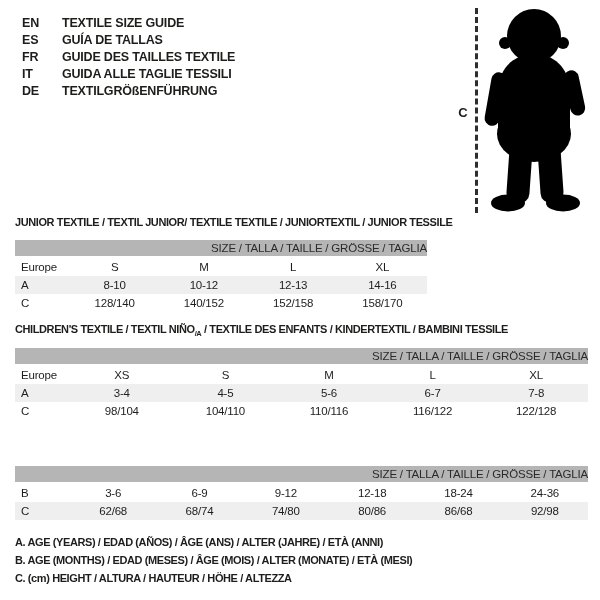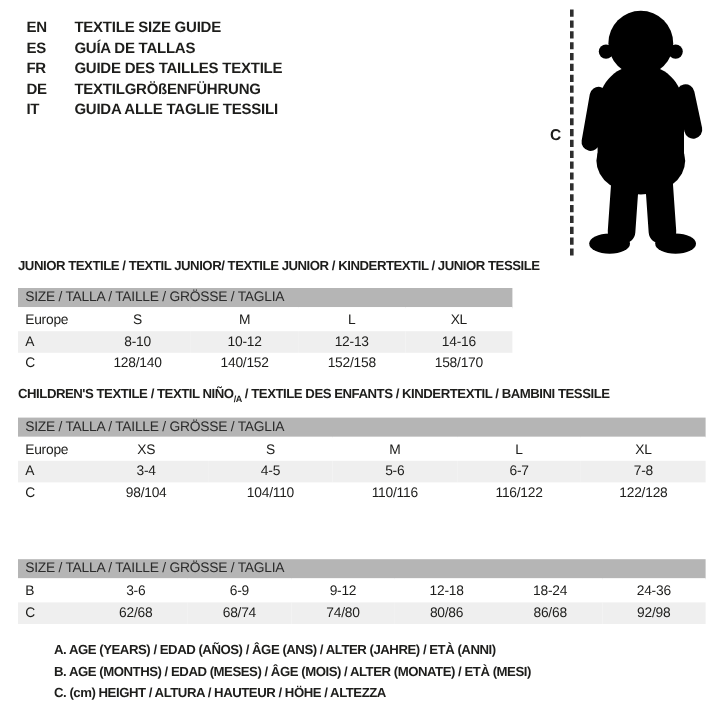--- a/index.html
+++ b/index.html
@@ -82,21 +82,21 @@
     border-collapse: collapse;
     table-layout: fixed;
     width: 100%;
     font-size: 11.5px;
     letter-spacing: -0.2px;
   }
   table.size-table th.bar {
     background: #b5b5b5;
     color: #2b2b2b;
     font-weight: 400;
-    text-align: left;
+    text-align: right;
     height: 16px;
     padding: 0 0 0 6px;
     border-bottom: 2px solid #ffffff;
   }
   table.size-table td {
     height: 18px;
     padding: 0;
     text-align: center;
     vertical-align: middle;
   }
@@ -111,21 +111,20 @@
   
   .legend {
     position: absolute;
     left: 15px;
     top: 533px;
     font-size: 11px;
     font-weight: 700;
     letter-spacing: -0.4px;
     line-height: 18px;
     white-space: nowrap;
-    margin-left: 30px;
   }
 </style>
 </head>
 <body>
 
 <div id="page">
 
   <div class="lang-block">
     <div class="lang-row">
       <span class="lang-code">EN</span>
@@ -133,26 +132,26 @@
     </div>
     <div class="lang-row">
       <span class="lang-code">ES</span>
       <span class="lang-label">GUÍA DE TALLAS</span>
     </div>
     <div class="lang-row">
       <span class="lang-code">FR</span>
       <span class="lang-label">GUIDE DES TAILLES TEXTILE</span>
     </div>
     <div class="lang-row">
+      <span class="lang-code">IT</span>
+      <span class="lang-label">GUIDA ALLE TAGLIE TESSILI</span>
+    </div>
+    <div class="lang-row">
       <span class="lang-code">DE</span>
       <span class="lang-label">TEXTILGRÖßENFÜHRUNG</span>
-    </div>
-    <div class="lang-row">
-      <span class="lang-code">IT</span>
-      <span class="lang-label">GUIDA ALLE TAGLIE TESSILI</span>
     </div>
   </div>
 
   <div class="figure">
     <div class="dash-line"></div>
     <div class="c-label">C</div>
     <svg class="baby-svg" width="106" height="206" viewBox="0 0 106 206" xmlns="http://www.w3.org/2000/svg">
       <g fill="#000000">
         <ellipse cx="52" cy="30" rx="27" ry="27"></ellipse>
         <circle cx="23" cy="37" r="6"></circle>
@@ -162,21 +161,21 @@
         <rect x="85" y="64" width="15" height="46" rx="7.5" transform="rotate(-12 92 87)"></rect>
         <ellipse cx="52" cy="128" rx="37" ry="28"></ellipse>
         <rect x="26" y="133" width="23" height="64" rx="10" transform="rotate(4 37 165)"></rect>
         <rect x="57" y="133" width="23" height="64" rx="10" transform="rotate(-4 68 165)"></rect>
         <ellipse cx="26" cy="197" rx="17" ry="8.5"></ellipse>
         <ellipse cx="81" cy="197" rx="17" ry="8.5"></ellipse>
       </g>
     </svg>
   </div>
 
-  <div class="sec-heading" style="top:214px;">JUNIOR TEXTILE / TEXTIL JUNIOR/ TEXTILE JUNIOR / KINDERTEXTIL / JUNIOR TESSILE</div>
+  <div class="sec-heading" style="top:214px;">JUNIOR TEXTILE / TEXTIL JUNIOR/ TEXTILE TEXTILE / JUNIORTEXTIL / JUNIOR TESSILE</div>
   <div class="table-wrap" style="top:240px; width:412px;">
     <table class="size-table">
       <colgroup>
           <col class="c-label-col">
           <col>
           <col>
           <col>
           <col>
         </colgroup>
       <thead>

